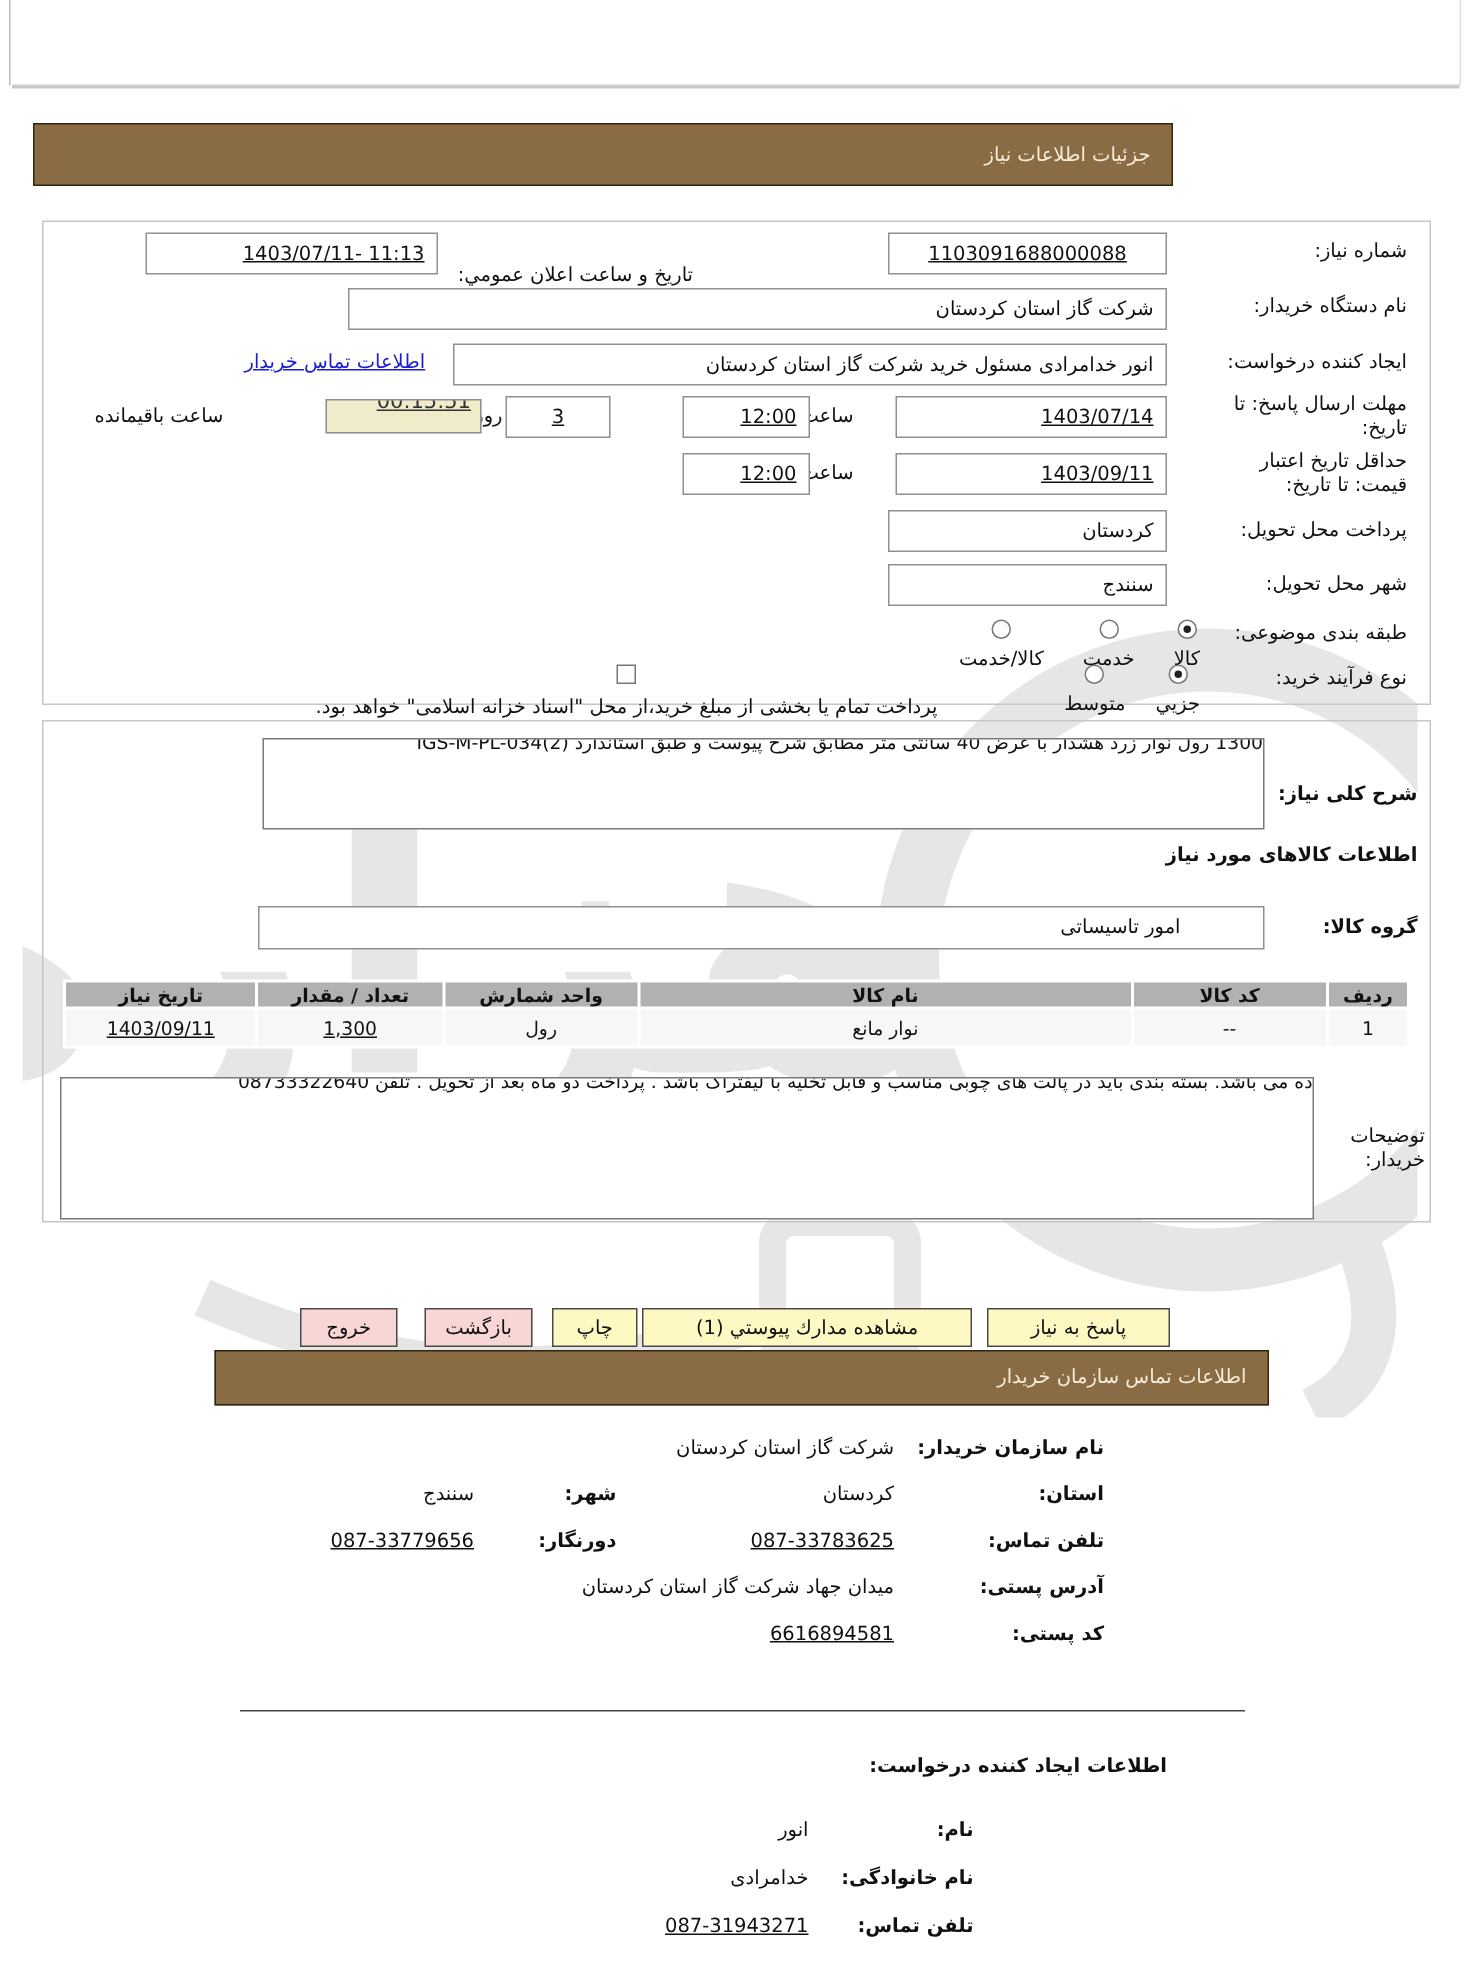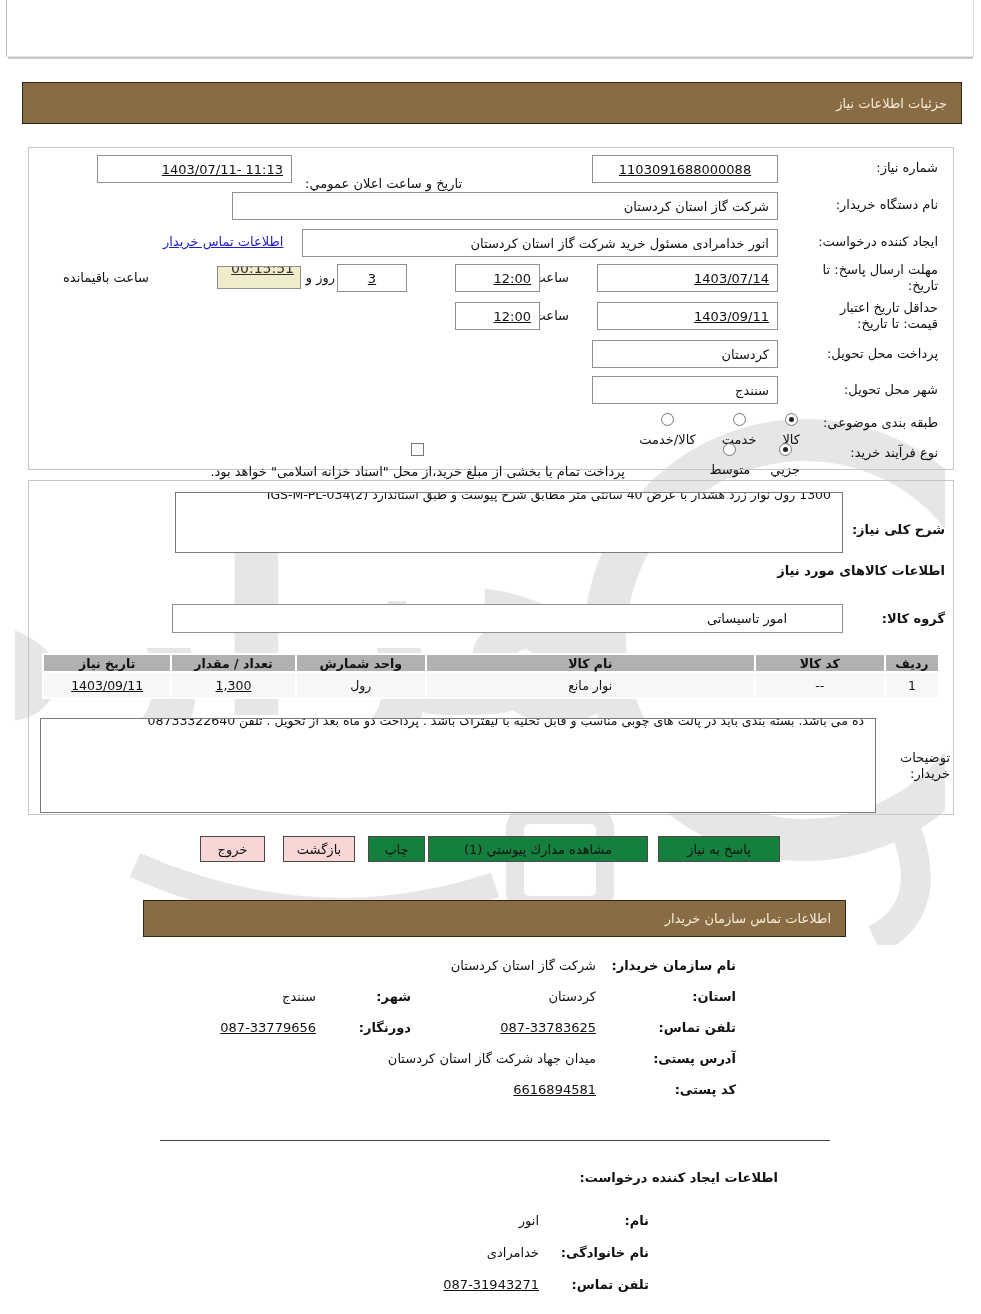--- a/index.html
+++ b/index.html
@@ -8,21 +8,21 @@
   .z{position:absolute;}
   
   .topline{left:8px;right:8px;top:56px;height:2px;background:#c9c9c9;border-top:1px solid #e2e2e2;}
   .edge-l{left:6px;top:0;width:1px;height:57px;background:#bbb;}
   .edge-r{right:7px;top:0;width:1px;height:57px;background:#ddd;}
   
   .wm{left:15px;top:385px;width:930px;height:560px;z-index:1;pointer-events:none;opacity:.55;}
   
   .bar{background:#8a6c44;border:1px solid #2f2614;color:#f4ecd9;font-size:13px;
        display:flex;align-items:center;box-sizing:border-box;padding:0 14px;z-index:3;}
-  .bar1{left:22px;top:82px;width:940px;height:42px;}
+  .bar1{left:22px;top:82px;width:760px;height:42px;}
   .bar2{left:143px;top:900px;width:703px;height:37px;}
   
   .panel{border:1px solid #c6c6c6;background:transparent;z-index:2;}
   .panel1{left:28px;top:147px;width:924px;height:321px;}
   .panel2{left:28px;top:480px;width:924px;height:333px;}
   
   .lbl{font-size:13px;z-index:3;white-space:nowrap;}
   .lbl2{white-space:normal;line-height:16px;text-align:right;}
   .b{font-weight:bold;}
   .fld{background:#fff;border:1px solid #8f8f8f;box-sizing:border-box;font-size:13px;
@@ -34,30 +34,30 @@
   .count span{display:block;margin-top:-7px;font-size:14px;}
   
   .optgroup{display:flex;align-items:center;gap:26px;z-index:3;}
   .opt{display:flex;align-items:center;gap:6px;font-size:13px;flex-direction:column;}
   .radio{width:13px;height:13px;border:1px solid #777;border-radius:50%;background:#fdfdfd;
          display:inline-flex;align-items:center;justify-content:center;box-sizing:border-box;}
   .radio.on::after{content:"";width:5px;height:5px;border-radius:50%;background:#222;}
   .chk{width:13px;height:13px;border:1px solid #777;background:#fdfdfd;box-sizing:border-box;flex:0 0 auto;}
   
   .tarea{background:#fff;border:1px solid #7a7a7a;box-sizing:border-box;z-index:3;overflow:hidden;
-         font-size:12.5px;padding:0 11px;line-height:17px;}
+         font-size:12.5px;padding:0 0;line-height:17px;}
   .tarea .inner{margin-top:-7px;}
   
   .gtable{z-index:3;border-collapse:separate;border-spacing:2px;background:#fff;table-layout:fixed;}
   .gtable th{background:#b1b1b1;font-size:12.5px;font-weight:bold;height:16px;padding:0 4px;}
   .gtable td{background:#f7f7f7;font-size:12.5px;height:24px;text-align:center;padding:0 4px;}
   
   .btn{border:1px solid #4a4a4a;font-size:13px;display:flex;align-items:center;justify-content:center;
-       z-index:3;box-sizing:border-box;cursor:pointer;white-space:nowrap;}
-  .green{background:#15803d;}
+       z-index:3;box-sizing:border-box;cursor:pointer;white-space:nowrap;margin-top:36px;}
+  .green{background:#fef9c3;}
   .pink{background:#f9d6d6;}
   
   .cgrid{display:grid;grid-template-columns:140px 185px 95px auto;row-gap:16px;font-size:13px;z-index:3;}
   .cgrid .v{white-space:nowrap;}
   .crgrid{display:grid;grid-template-columns:110px auto;row-gap:17px;font-size:13px;z-index:3;}
   .hrline{height:1px;background:#444;z-index:3;}
 </style>
 </head>
 <body>
 
@@ -108,21 +108,21 @@
       <span class="ltr">1403/07/14</span>
     </div>
   <div class="z lbl" style="right:412px;top:270px;">ساعت</div>
   <div class="z fld" style="left:455px;top:264px;width:85px;height:28px;">
       <span class="ltr">12:00</span>
     </div>
   <div class="z fld ctr" style="left:337px;top:264px;width:70px;height:28px;">
       <span class="ltr">3</span>
     </div>
   <div class="z lbl" style="right:646px;top:270px;">روز و</div>
-  <div class="z fld count" style="left:217px;top:266px;width:84px;height:23px;">
+  <div class="z fld count" style="left:217px;top:266px;width:104px;height:23px;">
       <span class="ltr">00:15:51</span>
     </div>
   <div class="z lbl" style="left:63px;top:270px;">ساعت باقیمانده</div>
 
   <div class="z lbl lbl2" style="right:43px;top:300px;width:132px;">حداقل تاریخ اعتبار قیمت: تا تاریخ:</div>
   <div class="z fld" style="left:597px;top:302px;width:181px;height:28px;">
       <span class="ltr">1403/09/11</span>
     </div>
   <div class="z lbl" style="right:412px;top:308px;">ساعت</div>
   <div class="z fld" style="left:455px;top:302px;width:85px;height:28px;">

